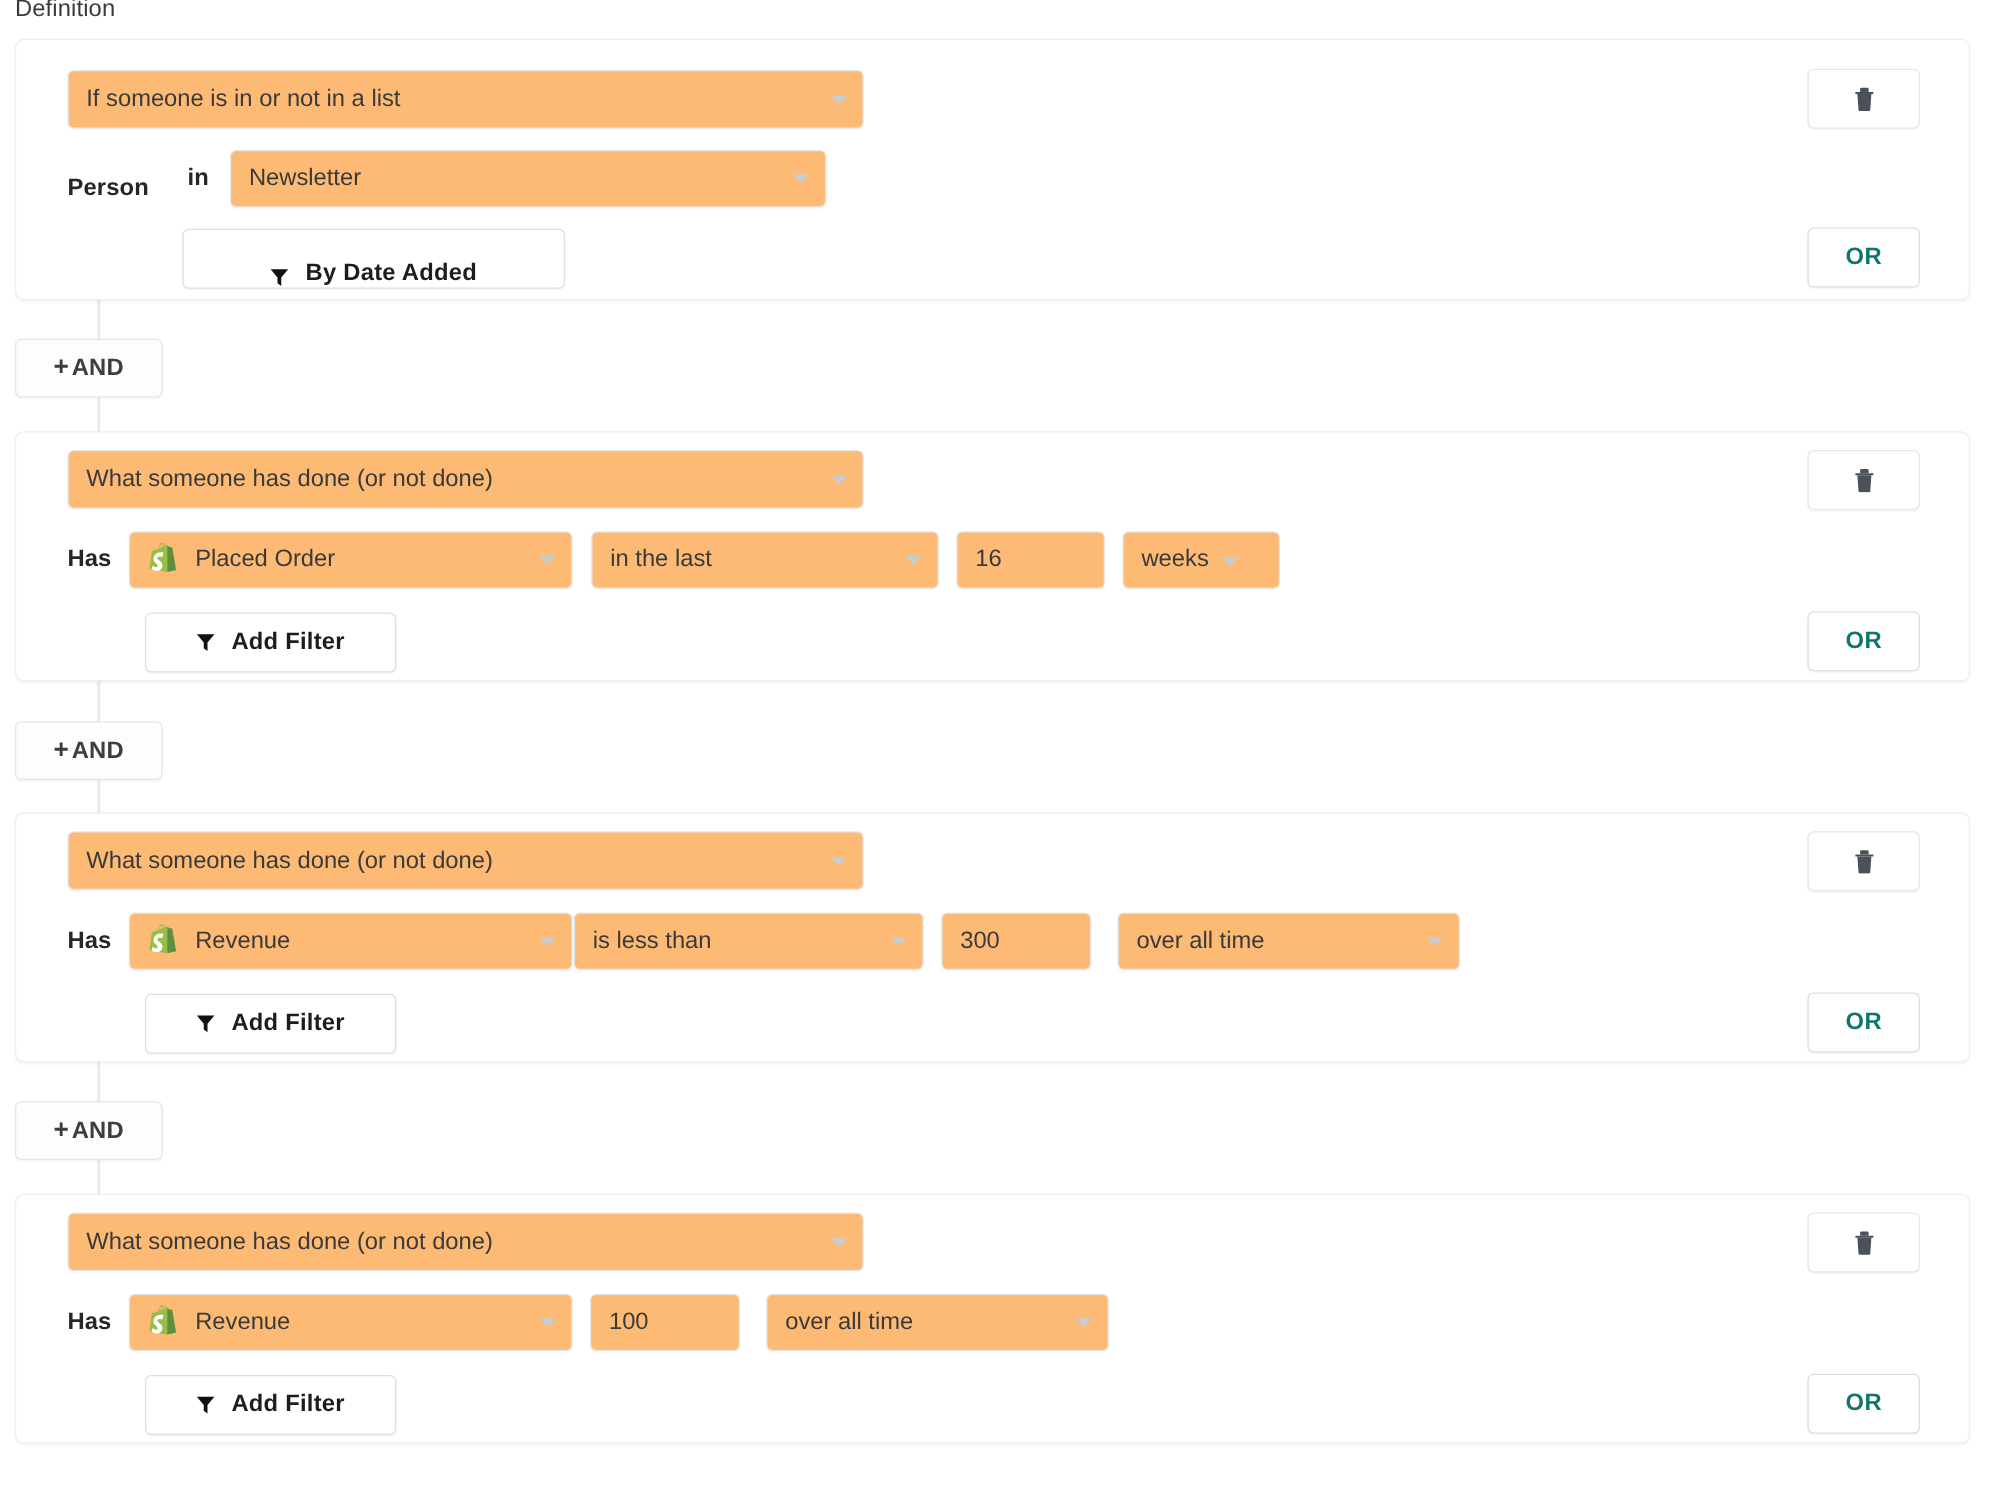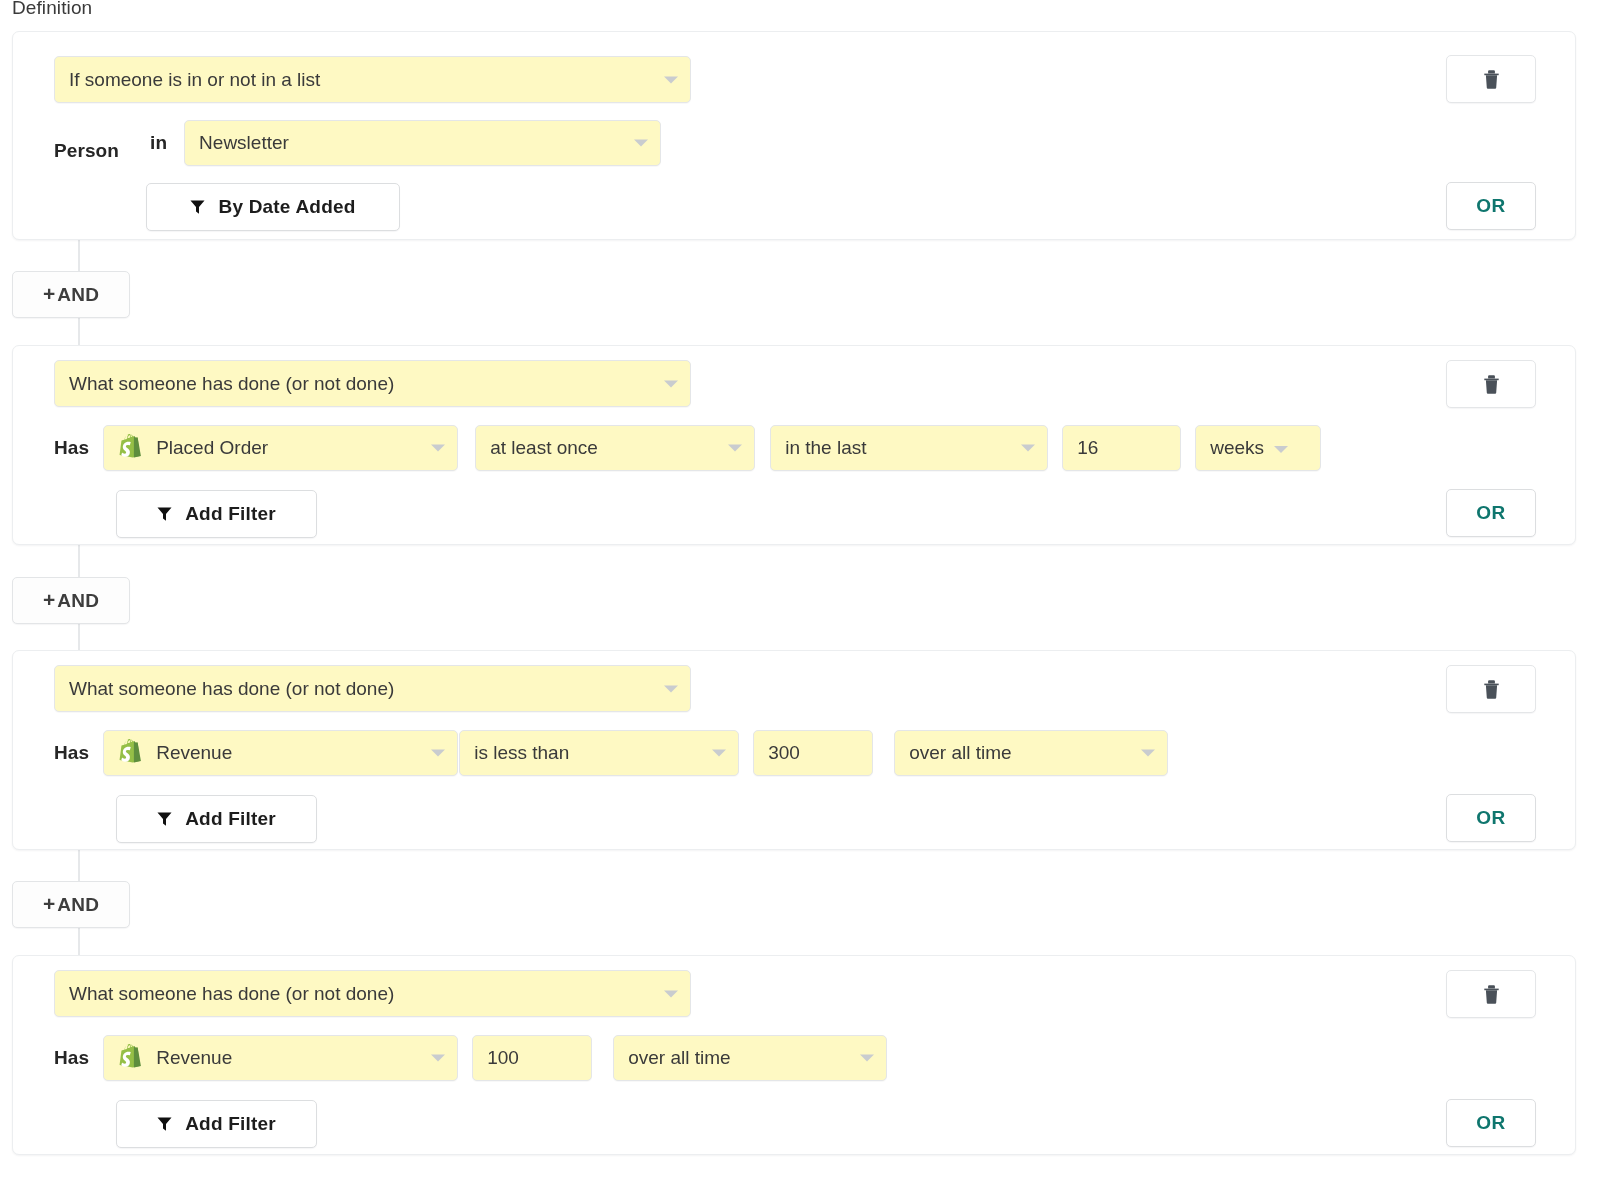--- a/index.html
+++ b/index.html
@@ -84,21 +84,21 @@
 
   
   .row {
     position: absolute;
     display: flex;
     align-items: center;
   }
 
   
   .field {
-    background: #fef9c3;
+    background: #fdba74;
     border: 1px solid #e4e6e8;
     border-radius: 5px;
     height: 46px;
     display: flex;
     align-items: center;
     padding: 0 14px;
     font-size: 19px;
     color: #3a3a3a;
     position: relative;
     cursor: pointer;
@@ -240,21 +240,21 @@
     <div class="row" style="left:41px;top:88px;">
       <span class="lbl" style="margin-right:14px;margin-top:16px;">Person</span>
       <span class="lbl" style="margin:0 17px;">in</span>
       <div class="field" style="width:477px;">
         <span class="val">Newsletter</span>
         <span class="caret"></span>
       </div>
     </div>
 
     <div class="row" style="left:133px;top:151px;">
-      <div class="filter-btn" style="width:254px;">
+      <div class="filter-btn" style="width:306px;align-items:flex-end;">
         <svg class="funnel" viewBox="0 0 16 16">
           <polygon points="0.5,1 15.5,1 9.6,8 9.6,15.2 6.4,12.8 6.4,8" fill="#111111"></polygon>
         </svg>
         <span>By Date Added</span>
       </div>
     </div>
 
     <div class="icon-btn" style="right:39px;top:23px;">
       <svg class="trash" viewBox="0 0 17 20">
         <path d="M1.3 4.6h14.4v1.6H1.3z" fill="#4a5159"></path>
@@ -284,24 +284,20 @@
       <span class="lbl" style="margin-right:14px;">Has</span>
       <div class="field" style="width:355px;">
         <svg class="shopify-icon" viewBox="0 0 26 29">
           <path d="M19.6 3.6c-.1 0-1.9.2-1.9.2s-1.3-1.3-1.5-1.5c-.2-.1-.4 0-.5 0l-.8.2C14.5 1.2 13.7.4 12.6.4h-.3C12 .1 11.6 0 11.2 0 8.2 0 6.8 3.8 6.3 5.7l-2.1.6c-.6.2-.7.2-.8.8C3.3 7.6 1.6 21 1.6 21l13.1 2.5 7.1-1.5S19.8 3.8 19.6 3.6zM14.1 2.7l-1.3.4c0-1.1-.2-2-.5-2.5.8.1 1.4.9 1.8 2.1zM11.6.9c.3.5.5 1.4.5 2.6l-2.7.8C9.9 2.6 10.8 1.3 11.6.9zM10.6 0c.2 0 .3 0 .5.1-.9.5-1.9 2-2.3 4.8l-2.2.7C7.1 3.5 8.3 0 10.6 0z" fill="#95BF47"></path>
           <path d="M19.6 3.6c-.1 0-1.9.2-1.9.2s-1.3-1.3-1.5-1.5c-.1-.1-.2-.1-.3-.1v21.3l7.1-1.5S19.8 3.8 19.6 3.6z" fill="#5E8E3E"></path>
           <path d="M12.7 8.2l-.9 3.3s-1-.4-2.1-.4c-1.7 0-1.8 1.1-1.8 1.4 0 1.5 4 2.1 4 5.7 0 2.8-1.8 4.6-4.2 4.6-2.9 0-4.4-1.8-4.4-1.8l.8-2.6s1.5 1.3 2.8 1.3c.8 0 1.2-.7 1.2-1.2 0-2-3.3-2.1-3.3-5.4 0-2.7 2-5.4 5.9-5.4 1.6 0 2.4.5 2.4.5z" fill="#FFFFFF"></path>
         </svg>
         <span class="val">Placed Order</span>
         <span class="caret"></span>
       </div>
-      <div class="field" style="width:280px;margin-left:17px;">
-        <span class="val">at least once</span>
-        <span class="caret"></span>
-      </div>
       <div class="field" style="width:278px;margin-left:15px;">
         <span class="val">in the last</span>
         <span class="caret"></span>
       </div>
       <div class="field input" style="width:119px;margin-left:14px;">
         <span class="val">16</span>
       </div>
       <div class="field" style="width:126px;margin-left:14px;">
         <span class="val">weeks</span>
         <span class="caret-inline"></span>

